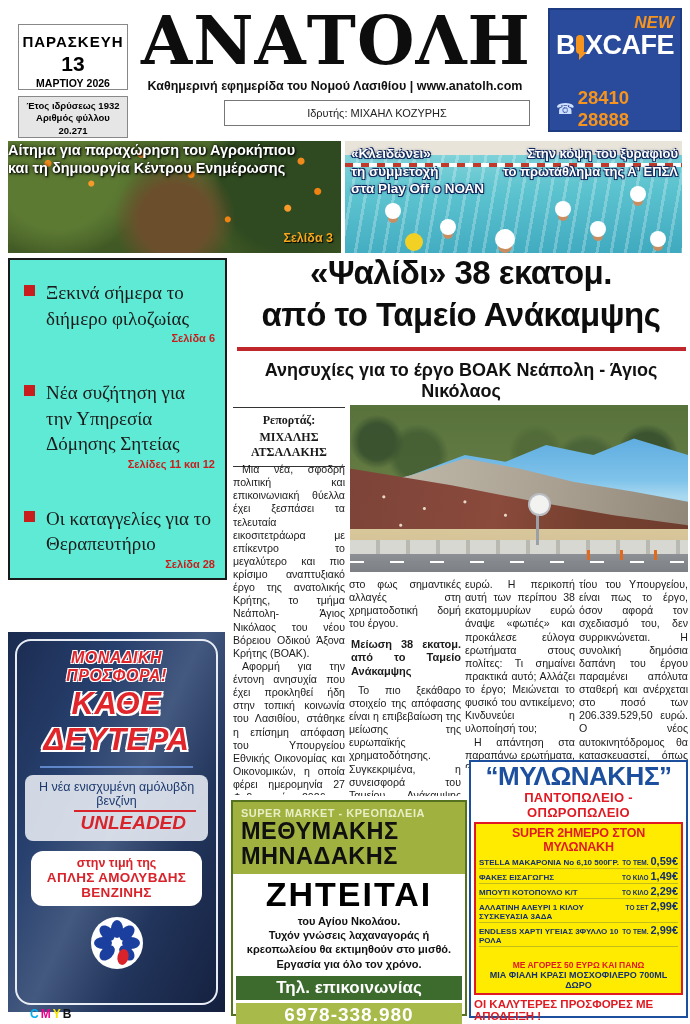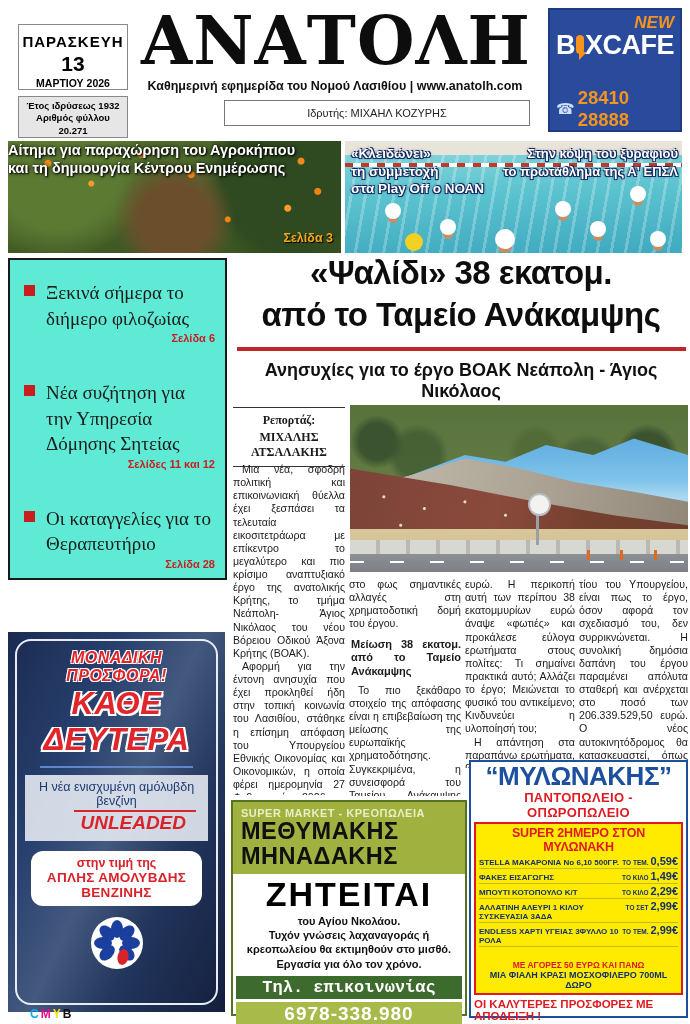--- a/index.html
+++ b/index.html
@@ -106,38 +106,38 @@
   .col2 { left:349px; top:578px; width:112px; height:218px; }
   .col3 { left:465px; top:578px; width:110px; height:190px; }
   .col4 { left:579px; top:578px; width:109px; height:185px; }
 
   
   .aegean { position:absolute; left:8px; top:632px; width:217px; height:380px; background:linear-gradient(115deg,#1b2b50 0%, #27406e 30%, #44597f 50%, #22355c 70%, #141f3d 100%); overflow:hidden; }
   .aegean .frame { position:absolute; inset:7px; border:2px solid #e8edf5; border-radius:16px; padding:8px 6px 6px; text-align:center; }
   .ag-offer1 { font-style:italic; font-weight:bold; font-size:16px; color:#e0252b; text-shadow:-1px -1px 0 #fff, 1px -1px 0 #fff, -1px 1px 0 #fff, 1px 1px 0 #fff; letter-spacing:0.5px; }
   .ag-offer2 { font-style:italic; font-weight:bold; font-size:31px; color:#e0252b; text-shadow:-2px -1px 0 #fff, 2px -1px 0 #fff, -2px 2px 0 #fff, 2px 2px 0 #fff; letter-spacing:0.5px; margin-top:1px; }
   .ag-rule { width:82%; height:2px; background:#5f86c9; margin:8px auto 7px; }
-  .ag-band { background:rgba(233,238,245,0.88); border-radius:0; padding:5px 4px 7px; margin:0 2px; }
+  .ag-band { background:rgba(233,238,245,0.88); border-radius:8px; padding:5px 4px 7px; margin:0 2px; }
   .ag-desc { color:#1d3a6e; font-size:12.5px; }
   .ag-dforce { font-style:italic; font-weight:bold; font-size:33px; color:#1b3f9e; letter-spacing:-1px; line-height:1; margin-top:4px; }
   .ag-dforce small { font-style:normal; font-weight:bold; font-size:8px; color:#1b3f9e; letter-spacing:0; vertical-align:middle; }
   .ag-unleaded { font-style:italic; font-weight:bold; font-size:19px; color:#d8232a; text-align:right; padding-right:10px; border-top:2px solid #d8232a; width:70%; margin:2px 8px 0 auto; }
   .ag-pricebox { background:#fff; border-radius:12px; margin:10px 8px 8px; padding:5px 2px 6px; color:#d8232a; font-weight:bold; }
   .ag-pb1 { font-size:12.5px; }
   .ag-pb2 { font-size:13.5px; letter-spacing:0.3px; }
   .ag-logo { margin:2px auto 0; }
 
   
   .zit { position:absolute; left:231px; top:800px; width:236px; height:216px; border:2px solid #54721f; background:#fff; }
   .zit-head { background:#a0b13f; padding:5px 8px 6px; }
   .zit-sm { color:#e9efc4; font-weight:bold; font-size:11px; letter-spacing:0.5px; }
   .zit-name { color:#101010; font-weight:bold; font-size:23.5px; line-height:1.05; letter-spacing:0.5px; }
   .zit-title { text-align:center; font-weight:bold; font-size:34px; letter-spacing:2px; color:#000; margin-top:2px; line-height:1.1; }
   .zit-body { text-align:center; font-weight:bold; font-size:11px; line-height:1.3; color:#111; padding:0 6px; }
-  .zit-band1 { background:#3c6b2d; color:#fff; text-align:center; font-weight:bold; font-size:17px; margin:5px 3px 3px; padding:2px 0;font-family:Liberation Mono, monospace; }
+  .zit-band1 { background:#3c6b2d; color:#fff; text-align:center; font-weight:bold; font-size:17px; margin:5px 3px 3px; padding:2px 0; }
   .zit-band2 { background:#a8ba4a; color:#fff; text-align:center; font-weight:bold; font-size:19px; margin:0 3px 3px; padding:1px 0; letter-spacing:1px; }
 
   
   .myl { position:absolute; left:469px; top:760px; width:219px; height:258px; border:2.5px solid #1c4f9d; background:#fff; padding:1px 3px; }
   .myl-title { text-align:center; color:#1c4f9d; font-weight:bold; font-size:26px; letter-spacing:-0.5px; line-height:1.05; }
   .myl-sub { text-align:center; color:#e01a22; font-weight:bold; font-size:13px; letter-spacing:0.3px; }
   .myl-box { border:2px solid #e01a22; background:#ffeb00; padding:2px 3px 3px; margin-top:2px; }
   .myl-boxtitle { color:#e01a22; font-weight:bold; font-size:12.5px; text-align:center; letter-spacing:-0.2px; }
   .myl-row { display:flex; align-items:baseline; justify-content:space-between; color:#15306b; border-bottom:1px solid rgba(21,48,107,0.25); padding:1px 0; }
   .myl-row:last-of-type { border-bottom:none; }

